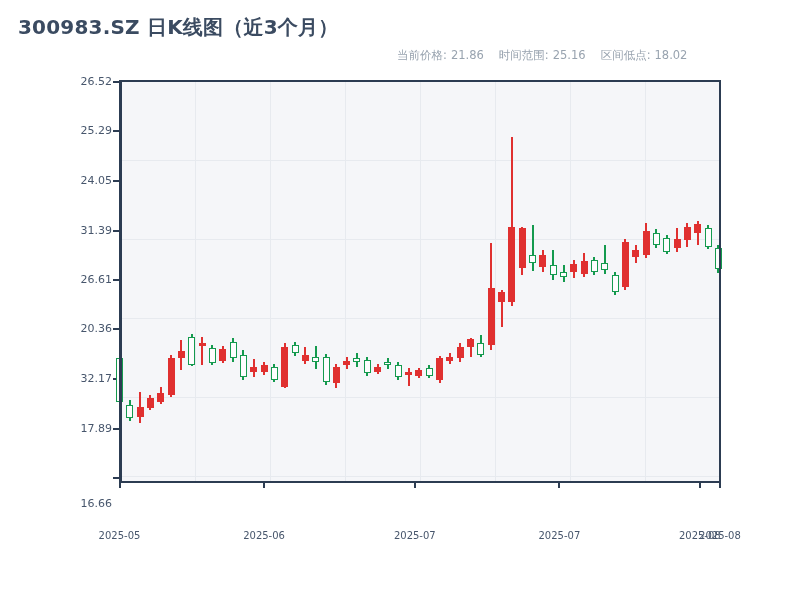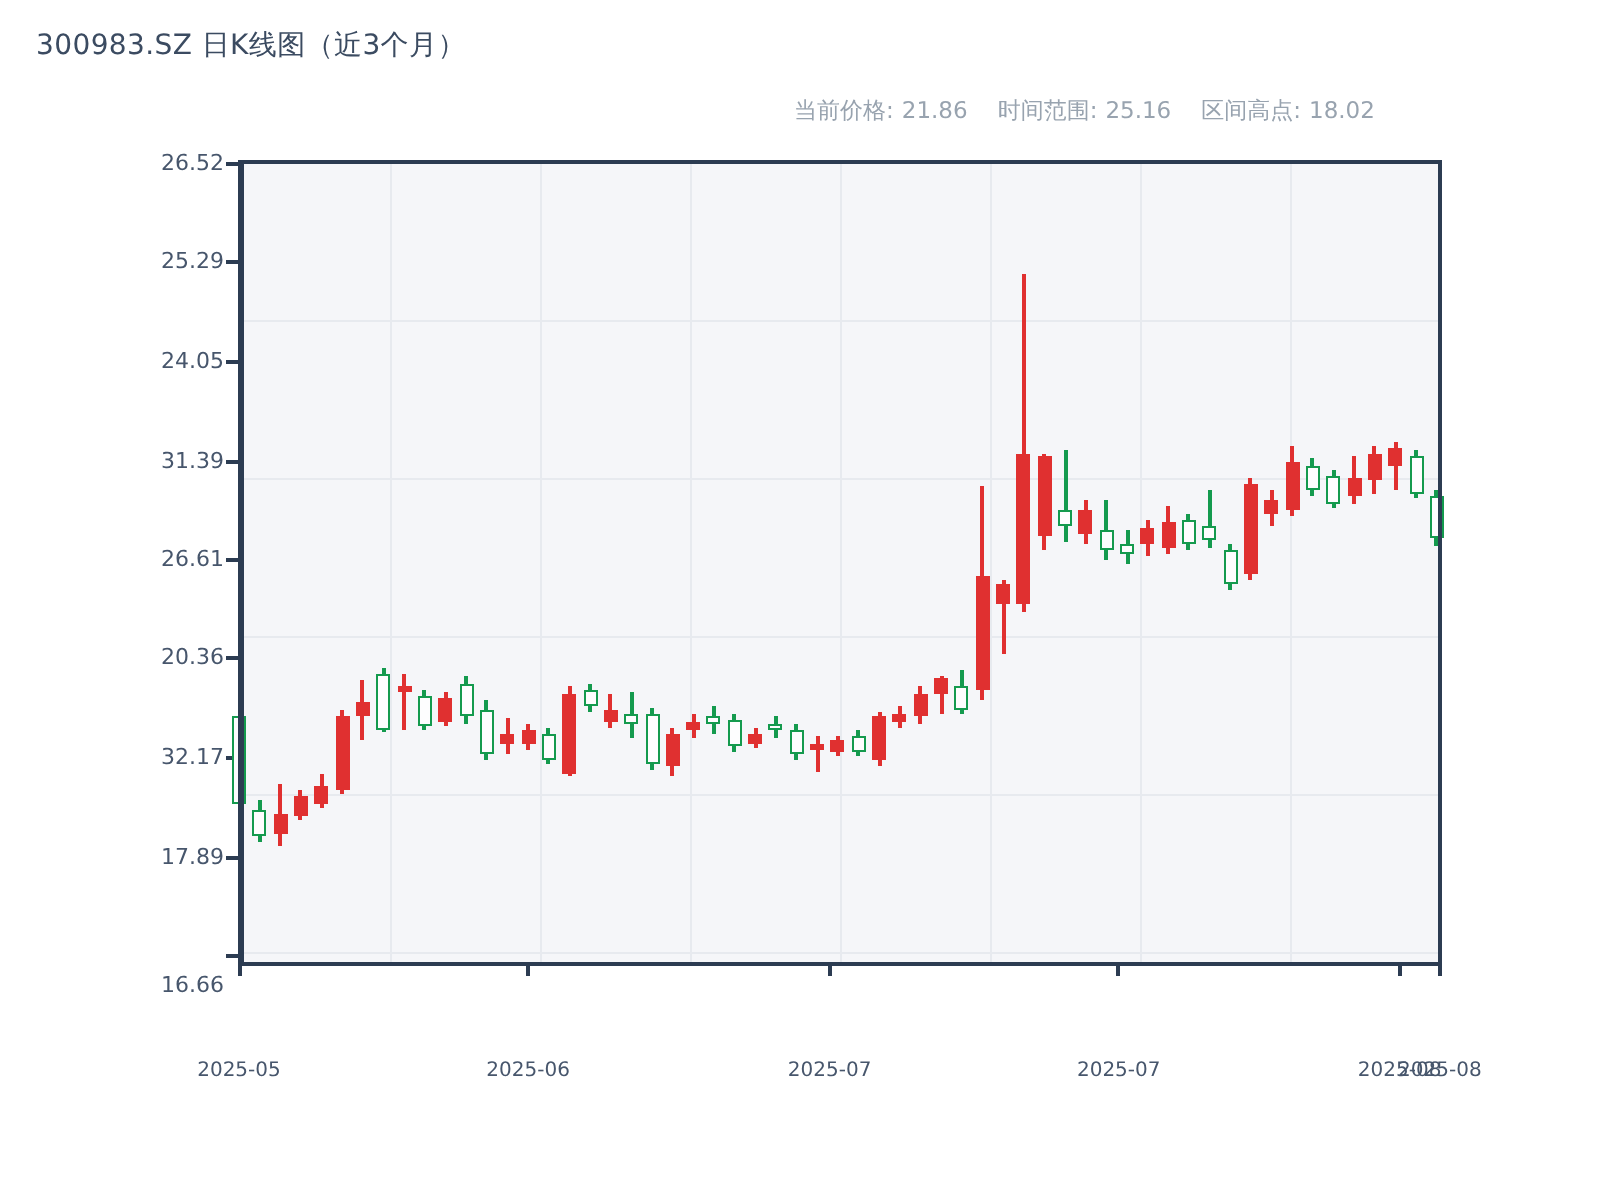--- a/index.html
+++ b/index.html
@@ -1,18 +1,18 @@
 <!DOCTYPE html>
 <html><head>
 <meta charset="utf-8">
 <style>
   html,body{margin:0;padding:0;background:#ffffff;}
   #stage{position:relative;width:800px;height:600px;background:#ffffff;overflow:hidden;
          font-family:"DejaVu Sans","Liberation Sans",sans-serif;}
-  #title{position:absolute;left:18px;top:14px;font-size:14px;font-weight:400;color:#3b4b61;letter-spacing:.2px;}
+  #title{position:absolute;left:18px;top:14px;font-size:20px;font-weight:700;color:#3b4b61;letter-spacing:.2px;}
   #subtitle{position:absolute;left:18px;top:48px;font-size:11.5px;color:#98a3af;}
   #stats{position:absolute;left:397px;top:48px;font-size:11.5px;color:#98a3af;display:flex;gap:15px;white-space:nowrap;}
   .stat{display:flex;gap:4px;}
   #plot{position:absolute;left:119px;top:80px;width:602px;height:403px;background:#f5f6f9;}
   .vgrid{position:absolute;top:0;width:1px;height:100%;background:#e7eaef;z-index:0;}
   .hgrid{position:absolute;left:0;height:1px;width:100%;background:#e7eaef;z-index:0;}
   .wick{position:absolute;width:2px;z-index:1;}
   .body{position:absolute;z-index:2;box-sizing:border-box;}
   .spine{position:absolute;background:#2c3c52;z-index:4;}
   #spine-left{left:0;top:0;width:2.5px;height:100%;}
@@ -32,21 +32,21 @@
   <div id="stats">
     <span class="stat">
       <span>当前价格:</span>
       <span>21.86</span>
     </span>
     <span class="stat">
       <span>时间范围:</span>
       <span>25.16</span>
     </span>
     <span class="stat">
-      <span>区间高点:</span>
+      <span>区间低点:</span>
       <span>18.02</span>
     </span>
   </div>
 
   <div id="plot">
     <div id="grid-layer">
         <div class="vgrid" style="left: 76px;"></div>
         <div class="vgrid" style="left: 151px;"></div>
         <div class="vgrid" style="left: 226px;"></div>
         <div class="vgrid" style="left: 301px;"></div>
@@ -254,21 +254,21 @@
       <div class="ytick-label" style="left: 42px; top: 224.592px;">31.39</div>
       <div class="ytick-mark" style="left: 113px; top: 229.592px;"></div>
       <div class="ytick-label" style="left: 42px; top: 273.989px;">26.61</div>
       <div class="ytick-mark" style="left: 113px; top: 278.989px;"></div>
       <div class="ytick-label" style="left: 42px; top: 323.386px;">20.36</div>
       <div class="ytick-mark" style="left: 113px; top: 328.386px;"></div>
       <div class="ytick-label" style="left: 42px; top: 372.782px;">32.17</div>
       <div class="ytick-mark" style="left: 113px; top: 377.782px;"></div>
       <div class="ytick-label" style="left: 42px; top: 422.581px;">17.89</div>
       <div class="ytick-mark" style="left: 113px; top: 427.581px;"></div>
-      <div class="ytick-label" style="left: 42px; top: 487px;">16.66</div>
+      <div class="ytick-label" style="left: 42px; top: 498px;">16.66</div>
       <div class="ytick-mark" style="left: 113px; top: 476.978px;"></div>
     </div>
   <div id="xaxis-layer">
       <div class="xtick-mark" style="left: 118.5px;"></div>
       <div class="xtick-label" style="left: 79.5px; top: 491px;">2025-05</div>
       <div class="xtick-mark" style="left: 263.064px;"></div>
       <div class="xtick-label" style="left: 224.064px; top: 491px;">2025-06</div>
       <div class="xtick-mark" style="left: 413.824px;"></div>
       <div class="xtick-label" style="left: 374.824px; top: 491px;">2025-07</div>
       <div class="xtick-mark" style="left: 558.388px;"></div>

